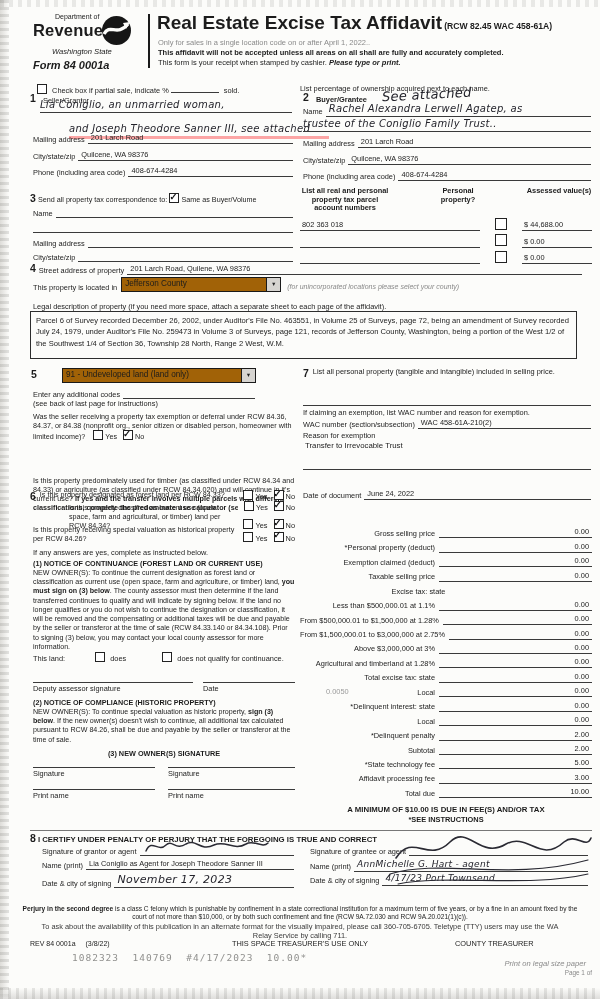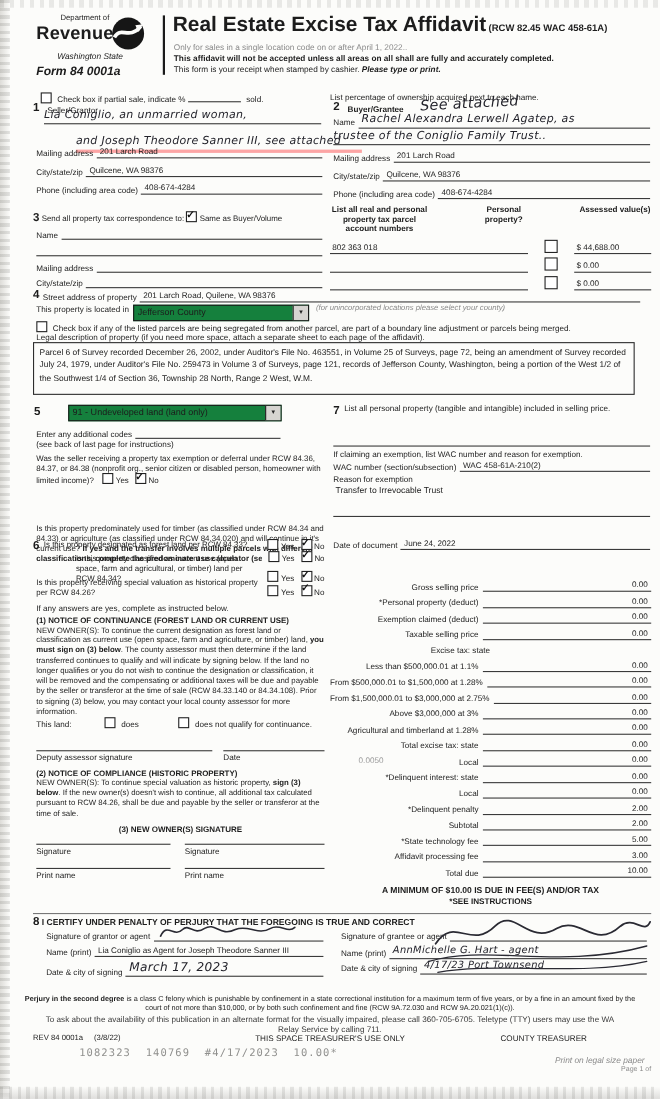--- a/index.html
+++ b/index.html
@@ -13,21 +13,21 @@
   .secnum{font-weight:700;font-size:10.5px;}
   
   .noise-left{left:0;top:0;width:9px;height:999px;background:repeating-linear-gradient(180deg,rgba(90,90,85,.16) 0 3px,rgba(0,0,0,0) 3px 7px),linear-gradient(90deg,#dddcd8,rgba(255,255,255,0));}
   .noise-top{left:0;top:0;width:600px;height:7px;background:repeating-linear-gradient(90deg,rgba(90,90,85,.12) 0 4px,rgba(0,0,0,0) 4px 9px);}
   .noise-bottom{left:0;top:988px;width:600px;height:11px;background:repeating-linear-gradient(90deg,rgba(90,90,85,.14) 0 3px,rgba(0,0,0,0) 3px 8px),linear-gradient(0deg,#dedddb,rgba(255,255,255,0));}
   
   .cb{display:inline-block;width:8px;height:8px;border:1.1px solid #222;position:relative;vertical-align:-1px;background:#fff;}
   .cb .mark{position:absolute;left:-1px;top:-3.5px;font-size:9.5px;font-weight:700;color:#111;}
   .cb.big{width:10px;height:10px;}
   
-  .dd{display:flex;align-items:stretch;border:1.4px solid #1a1a1a;background:#15803d;height:13px;}
+  .dd{display:flex;align-items:stretch;border:1.4px solid #1a1a1a;background:#a16207;height:13px;}
   .dd .txt{flex:1;padding:1px 3px 0 3px;font-size:8.2px;white-space:nowrap;overflow:hidden;}
   .dd .btn{width:13px;background:#d6d4d0;border-left:1.2px solid #1a1a1a;display:flex;align-items:center;justify-content:center;font-size:5.5px;color:#222;}
   
   .field{display:flex;align-items:flex-end;}
   .field .lbl{white-space:nowrap;padding-right:3px;}
   .field .val{flex:1;border-bottom:1px solid #3a3a3a;min-height:10px;padding:0 2px 0 3px;white-space:nowrap;}
   .rule{border-bottom:1px solid #3a3a3a;height:1px;}
   .hw{font-family:"DejaVu Sans",sans-serif;font-style:italic;color:#23232b;font-size:10px;letter-spacing:.3px;white-space:nowrap;}
   .hw.smh{font-size:9px;}
   .yn{white-space:nowrap;}
@@ -179,31 +179,27 @@
         </div>
 
     </div>
   </div>
 
   <div class="abs field" style="left:30px;top:262px;width:552px;">
     <span class="secnum lbl">4</span>
     <span class="lbl">Street address of property</span>
     <span class="val">201 Larch Road, Quilene, WA 98376</span>
   </div>
-  <div class="abs" style="left:33px;top:277px;width:560px;display:flex;align-items:flex-start;">
+  <div class="abs" style="left:33px;top:277px;width:560px;display:flex;align-items:flex-end;">
     <span style="white-space:nowrap;padding-right:4px;">This property is located in</span>
     <span class="dd" style="width:158px;">
       <span class="txt">Jefferson County</span>
       <span class="btn">▼</span>
     </span>
     <span class="i gray" style="padding-left:6px;font-size:7px;">(for unincorporated locations please select your county)</span>
-  </div>
-  <div class="abs" style="left:33px;top:292px;width:555px;">
-    <span class="cb"></span>
-    <span style="padding-left:3px;">Check box if any of the listed parcels are being segregated from another parcel, are part of a boundary line adjustment or parcels being merged.</span>
   </div>
   <div class="abs" style="left:33px;top:302px;width:555px;">Legal description of property (if you need more space, attach a separate sheet to each page of the affidavit).</div>
   <div class="abs legalbox" style="left:30px;top:311px;width:535px;height:40px;">Parcel 6 of Survey recorded December 26, 2002, under Auditor's File No. 463551, in Volume 25 of Surveys, page 72, being an amendment of Survey recorded July 24, 1979, under Auditor's File No. 259473 in Volume 3 of Surveys, page 121, records of Jefferson County, Washington, being a portion of the West 1/2 of the Southwest 1/4 of Section 36, Township 28 North, Range 2 West, W.M.</div>
 
   <div class="abs secnum" style="left:31px;top:368px;">5</div>
   <div class="abs dd" style="left:62px;top:368px;width:192px;">
     <span class="txt">91 - Undeveloped land (land only)</span>
     <span class="btn">▼</span>
   </div>
   <div class="abs field" style="left:33px;top:388px;width:222px;">
@@ -415,21 +411,21 @@
         <path d="M4 16 C10 3 16 18 24 10 C30 4 34 16 44 9 C54 3 58 17 72 10 C84 5 92 16 104 9 C112 4 120 14 126 8" stroke="#2a2a33" stroke-width="1.5" fill="none" stroke-linecap="round"></path>
       </svg>
     </span>
   </div>
   <div class="abs field" style="left:42px;top:859px;width:252px;">
     <span class="lbl">Name (print)</span>
     <span class="val">Lia Coniglio as Agent for Joseph Theodore Sanner III</span>
   </div>
   <div class="abs field" style="left:42px;top:873px;width:252px;">
     <span class="lbl">Date &amp; city of signing</span>
-    <span class="val hw" style="font-size:11px;">March 17, 2023</span>
+    <span class="val hw" style="font-size:11px;">November 17, 2023</span>
   </div>
 
   <div class="abs field" style="left:310px;top:845px;width:278px;">
     <span class="lbl">Signature of grantee or agent</span>
     <span class="val"></span>
   </div>
   <div class="abs field" style="left:310px;top:859px;width:278px;">
     <span class="lbl">Name (print)</span>
     <span class="val hw smh">AnnMichelle G. Hart - agent</span>
   </div>

